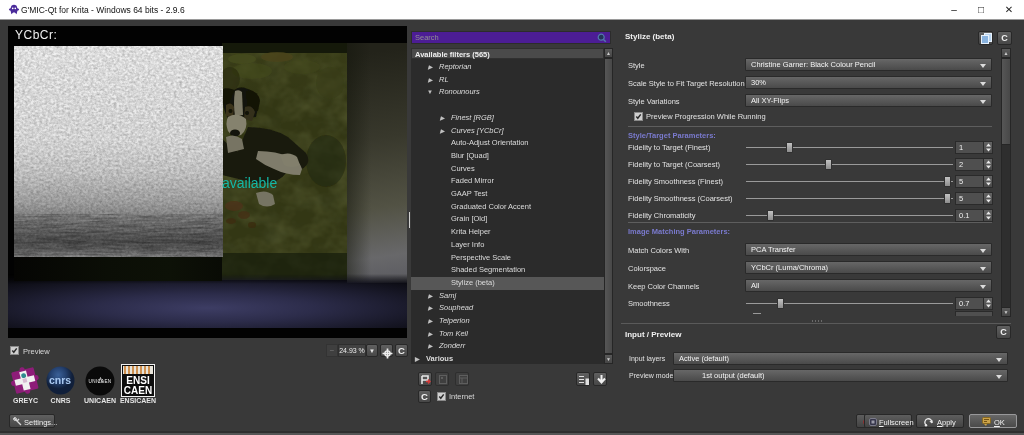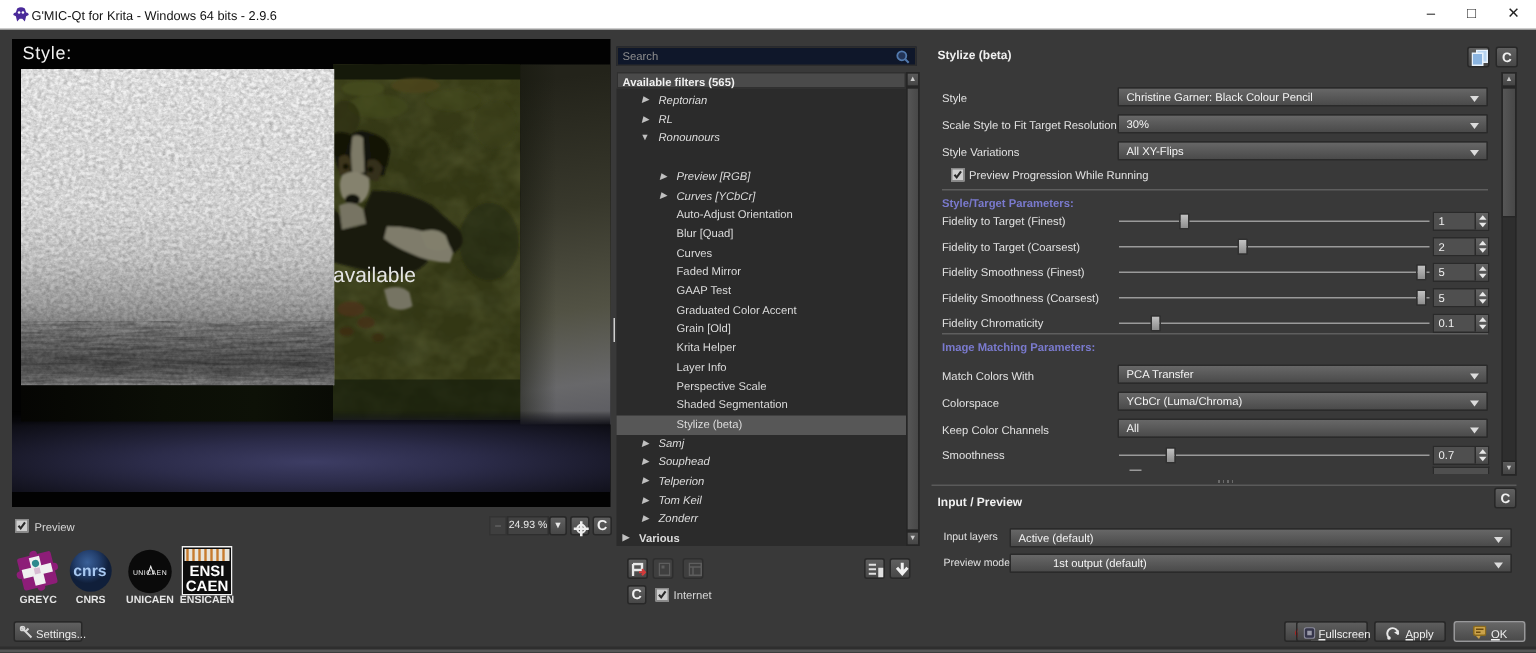--- a/index.html
+++ b/index.html
@@ -11,21 +11,21 @@
 #titlebar { left:0; top:0; width:1024px; height:20px; background:#ffffff; border-bottom:1px solid #9a9a9a; }
 #titletxt { left:21px; top:5px; font-size:8.5px; color:#111; }
 .winbtn { top:0px; width:18px; height:19px; color:#222; font-size:10px; text-align:center; line-height:19px; }
 
 #preview { left:8px; top:26px; width:399px; height:312px; background:#020202; }
 #styletxt { left:7px; top:2px; font-size:12px; letter-spacing:0.5px; color:#f0f0f0; }
 
 .smalltxt { font-size:7.5px; color:#d8d8d8; }
 .btn { background:linear-gradient(#606060,#474747); border:1px solid #282828; border-radius:2px; }
 
-#search { left:411px; top:31px; width:200px; height:13px; background:#0f172a; border:1px solid #2c2c2c; color:#909090; font-size:7.5px; line-height:11px; padding-left:3px; }
+#search { left:411px; top:31px; width:200px; height:13px; background:#4c1d95; border:1px solid #2c2c2c; color:#909090; font-size:7.5px; line-height:11px; padding-left:3px; }
 #filtershdr { left:411px; top:48px; width:193px; height:11px; background:#4a4a4a; color:#f0f0f0; font-size:7.5px; font-weight:bold; line-height:11px; padding-left:3px; border:1px solid #303030;}
 #tree { left:411px; top:59px; width:193px; height:305px; background:#2b2b2b; }
 .trow { position:absolute; height:12.7px; width:100%; font-size:7.5px; color:#dcdcdc; line-height:12.7px; white-space:nowrap; }
 .arr { position:absolute; font-size:6px; color:#c0c0c0; top:0px;}
 
 .rlabel { position:absolute; font-size:7.5px; color:#e2e2e2; white-space:nowrap; }
 .combo { position:absolute; height:13px; background:linear-gradient(#676767,#4a4a4a); border:1px solid #2a2a2a; border-radius:1px; color:#f4f4f4; font-size:7.5px; line-height:11px; padding-left:5px; }
 .combo:after { content:""; position:absolute; right:5px; top:5px; border-left:3px solid transparent; border-right:3px solid transparent; border-top:4px solid #dcdcdc; }
 .sep { position:absolute; height:1px; background:#5e5e5e; }
 .phdr { position:absolute; font-size:7.5px; font-weight:bold; color:#7a7ace; }
@@ -153,22 +153,22 @@
           <stop offset="0.97" stop-color="#000" stop-opacity="0.55"></stop>
           <stop offset="1" stop-color="#000" stop-opacity="0.40"></stop>
         </linearGradient>
       </defs>
       <rect width="209" height="211" fill="#f2f2f2"></rect>
       <rect width="209" height="211" filter="url(#paper)" opacity="0.30" fill="#000"></rect>
       <rect width="209" height="211" fill="url(#shade)"></rect>
       <rect y="168" width="209" height="43" filter="url(#streaks)" opacity="0.5"></rect>
     </svg>
     <div class="abs" style="left:6px; top:231px; width:208px; height:24px; background:linear-gradient(90deg,#050503,#0b0e06 45%,#0d1107 75%,#090b05);"></div>
-    <div id="styletxt" class="abs">Style:</div>
-    <div class="abs" style="left:214px; top:149px; font-size:14px; color:#e5e5e5;">available</div>
+    <div id="styletxt" class="abs">YCbCr:</div>
+    <div class="abs" style="left:214px; top:149px; font-size:14px; color:#14b8a6;">available</div>
   </div>
 
   <div class="abs" style="left:409px; top:212px; width:1px; height:16px; background:#cfcfcf;"></div>
 
   <div class="chk" style="left:10px; top:346px;">
       <svg width="8" height="8" viewBox="0 0 8 8">
         <path d="M1.5,4 L3.2,6 L6.5,1.5" stroke="#2a2a2a" stroke-width="1.6" fill="none"></path>
       </svg>
     </div>
   <div class="abs smalltxt" style="left:23px; top:347px;">Preview</div>
@@ -254,21 +254,21 @@
     <div class="trow" style="top:27.4px; font-style:italic;">
         <span class="arr" style="left:16px;">▼</span>
         <span style="position:absolute; left:28px;">Ronounours</span>
       </div>
     <div class="trow" style="top:14.7px; font-style:italic;">
         <span class="arr" style="left:17px;">▶</span>
         <span style="position:absolute; left:28px;">RL</span>
       </div>
     <div class="trow" style="top:52.8px; font-style:italic;">
         <span class="arr" style="left:29px;">▶</span>
-        <span style="position:absolute; left:40px;">Preview [RGB]</span>
+        <span style="position:absolute; left:40px;">Finest [RGB]</span>
       </div>
     <div class="trow" style="top:65.5px; font-style:italic;">
         <span class="arr" style="left:29px;">▶</span>
         <span style="position:absolute; left:40px;">Curves [YCbCr]</span>
       </div>
     <div class="trow" style="top:78.2px;">
         <span style="position:absolute; left:40px;">Auto-Adjust Orientation</span>
       </div>
     <div class="trow" style="top:90.9px;">
         <span style="position:absolute; left:40px;">Blur [Quad]</span>

